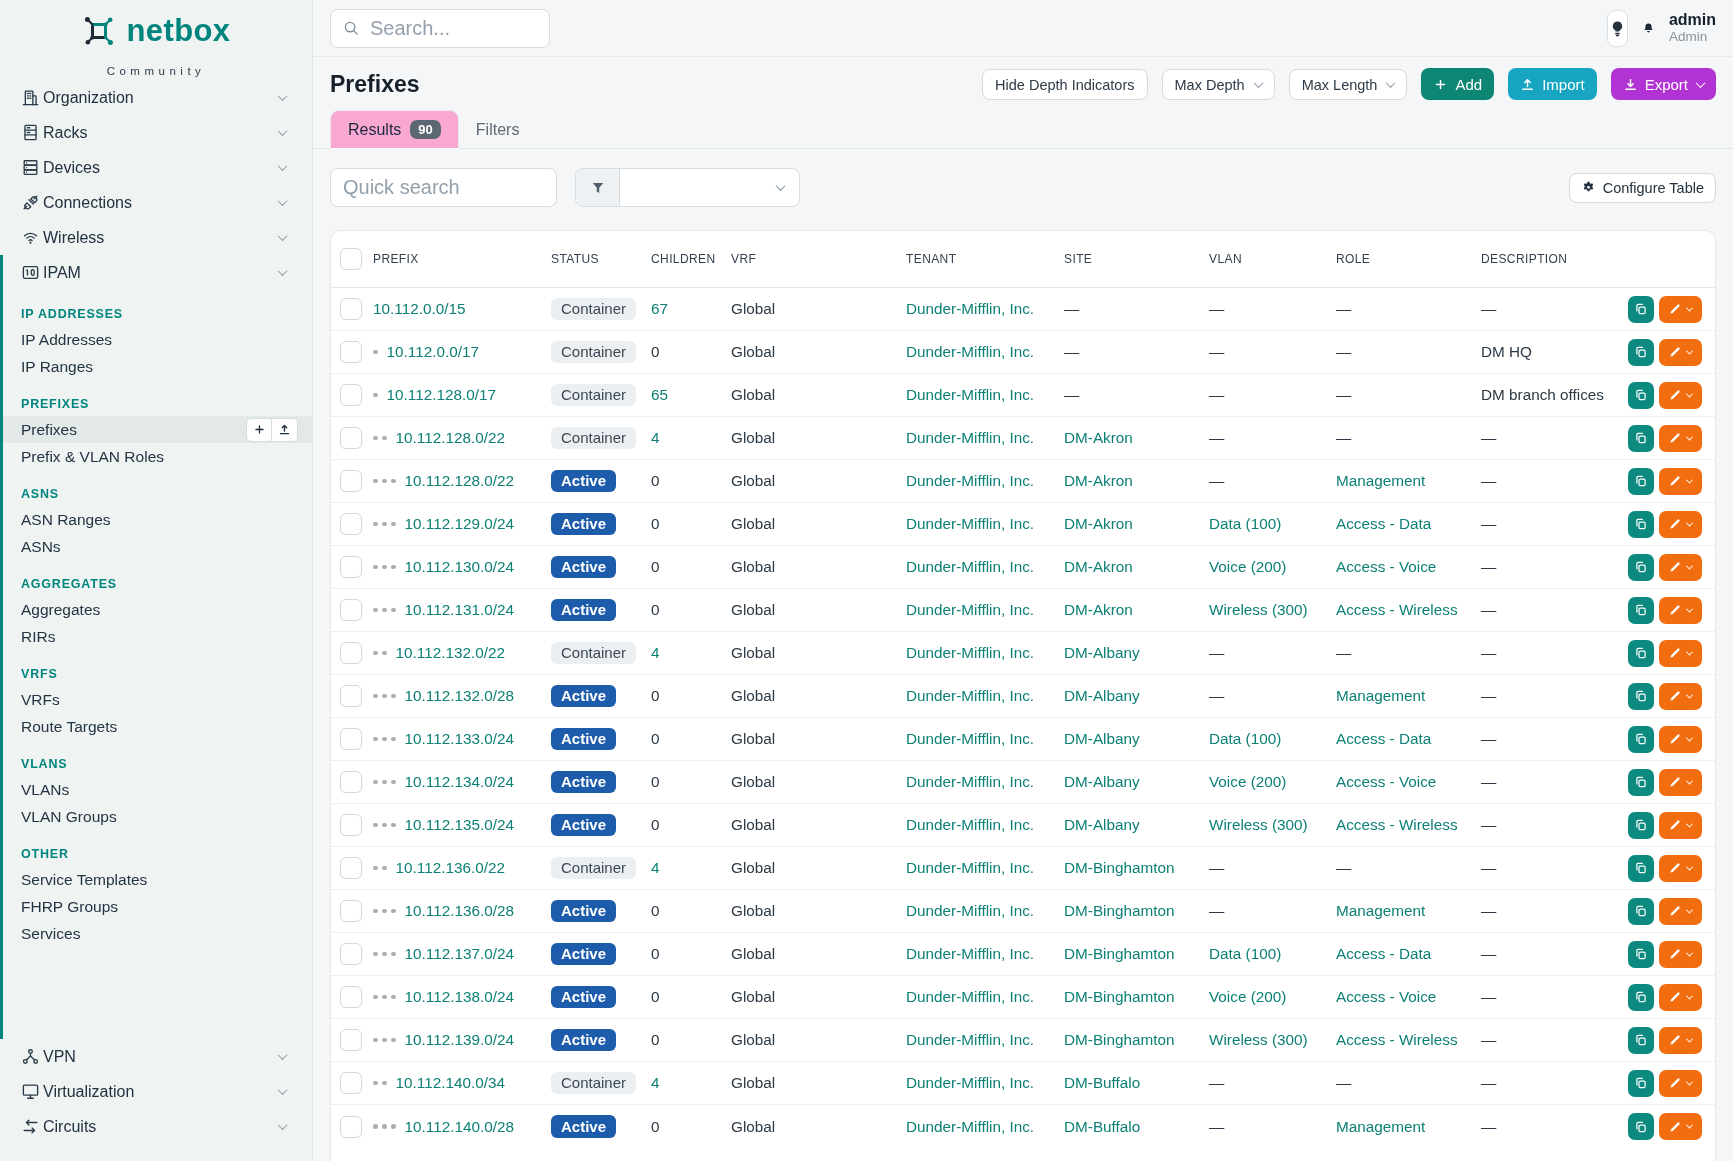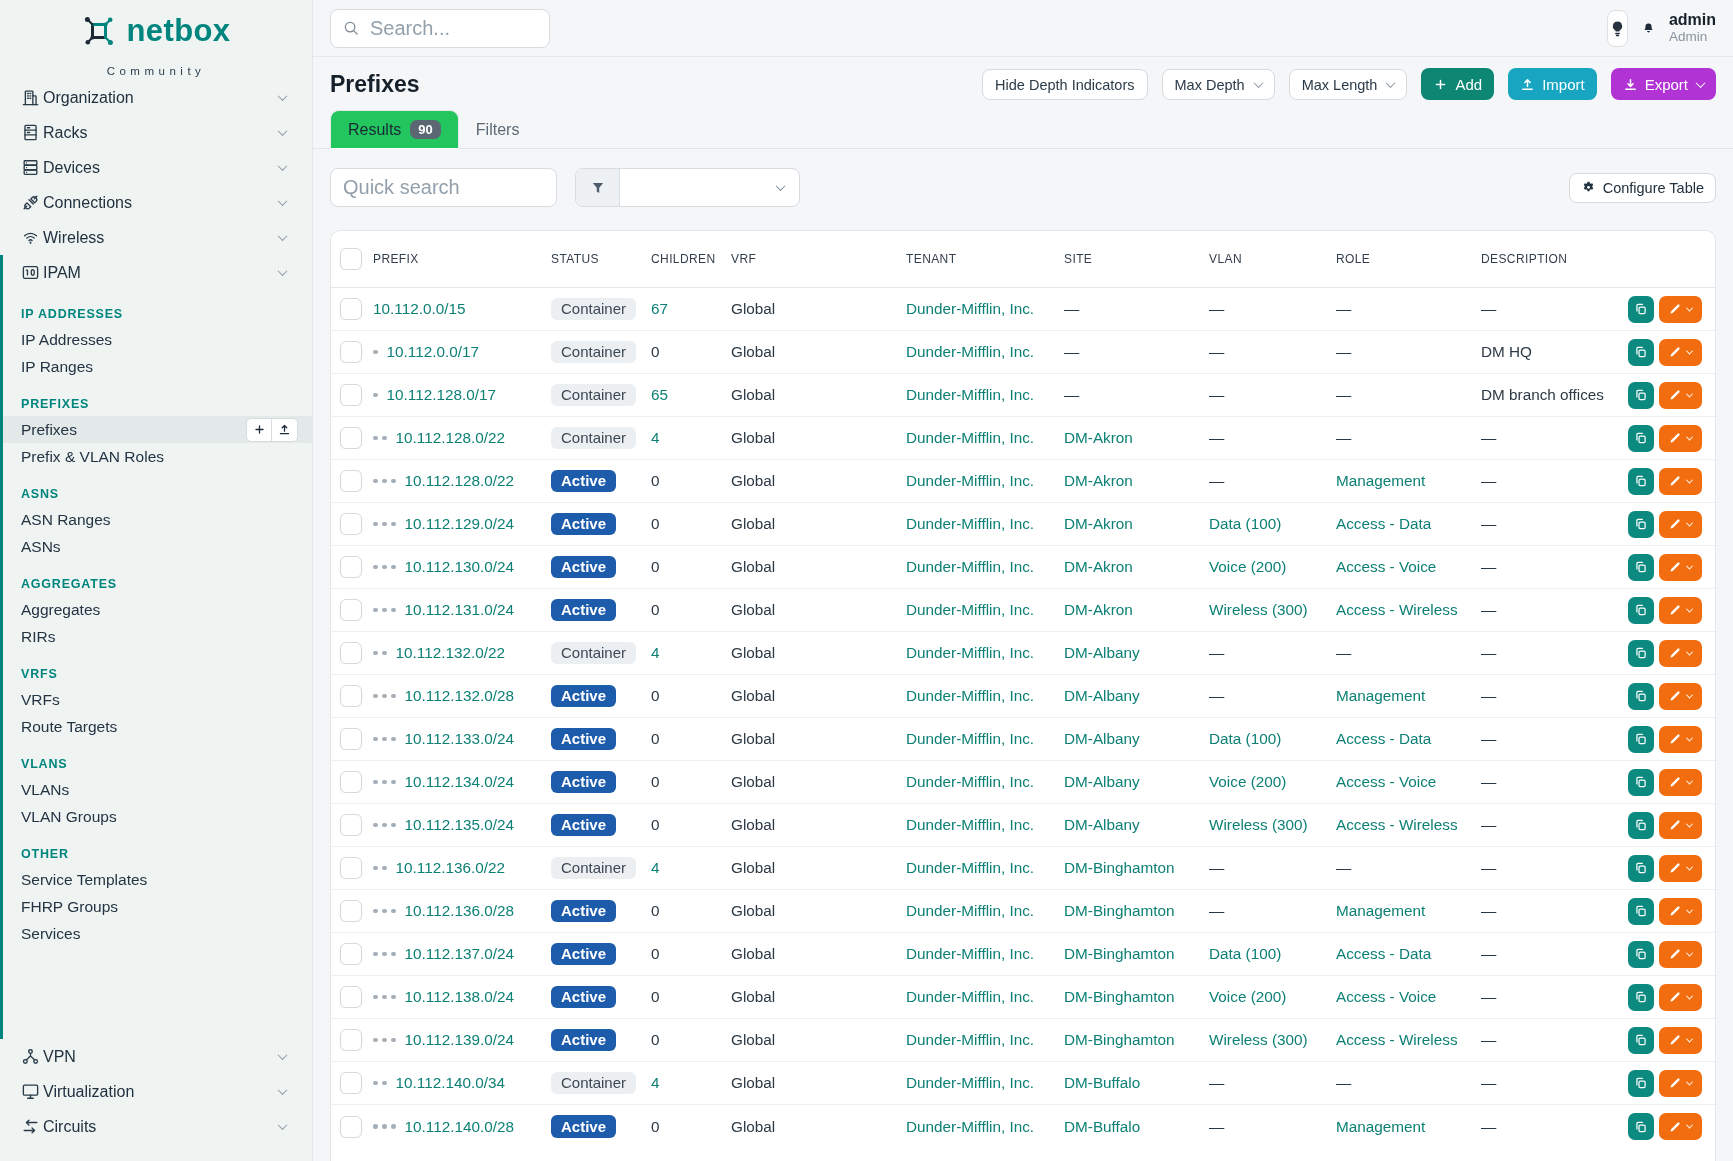--- a/index.html
+++ b/index.html
@@ -88,21 +88,21 @@
   .btn-solid { border: none; color: #fff; font-size: 15px; height: 32px; }
   .btn-add { background: var(--add-btn); }
   .btn-import { background: var(--import-btn); }
   .btn-export { background: var(--export-btn); }
   .btn-solid .icn { width: 15px; height: 15px; stroke-width: 2.4; }
   .btn-solid .chev { color: #fff; margin-left: 2px; }
 
   .tabs { display: flex; align-items: flex-end; padding: 0 17px; border-bottom: 1px solid #e0e5e8; margin-top: 3px; }
   .tab { display: flex; align-items: center; gap: 9px; padding: 9px 17px; font-size: 16px; color: #5d6974; cursor: pointer; }
   .tab.active {
-    background: #22c55e; border: 1px solid #e6eaed; border-bottom: 1px solid #fff;
+    background: #f9a8d4; border: 1px solid #e6eaed; border-bottom: 1px solid #fff;
     border-radius: 9px 9px 0 0; margin-bottom: -1px; color: #1a2835; align-items: flex-end;
   }
   .badge-count { background: #5b6772; color: #fff; font-size: 13px; border-radius: 7px; padding: 2px 8px; font-weight: bold; }
 
   .controls { display: flex; align-items: center; padding: 19px 17px 0; }
   .qsearch { width: 227px; height: 39px; }
   .fgroup { display: flex; margin-left: 18px; height: 39px; border: 1px solid #d7dce1; border-radius: 8px; overflow: hidden; background: #fff; }
   .fbtn { width: 44px; background: #eef1f3; border: none; border-right: 1px solid #d7dce1; display: flex; align-items: center; justify-content: center; color: #4d5d6b; cursor: pointer; }
   .fbtn .icn { width: 16px; height: 16px; }
   .fsel { width: 179px; display: flex; align-items: center; justify-content: flex-end; padding-right: 15px; color: #7d8a96; cursor: pointer; }

